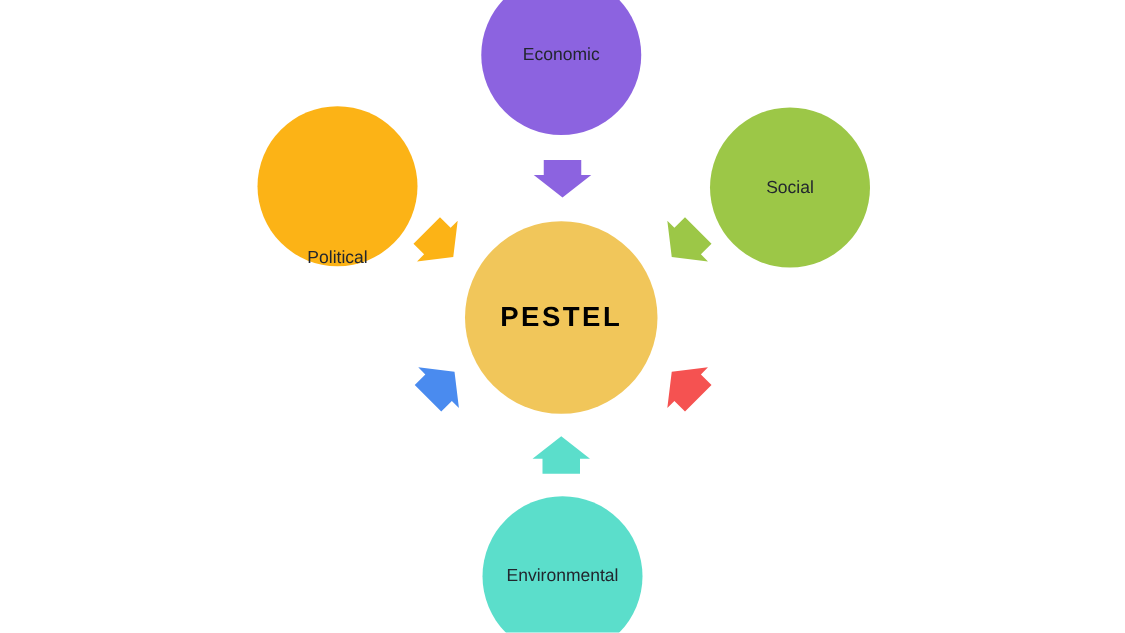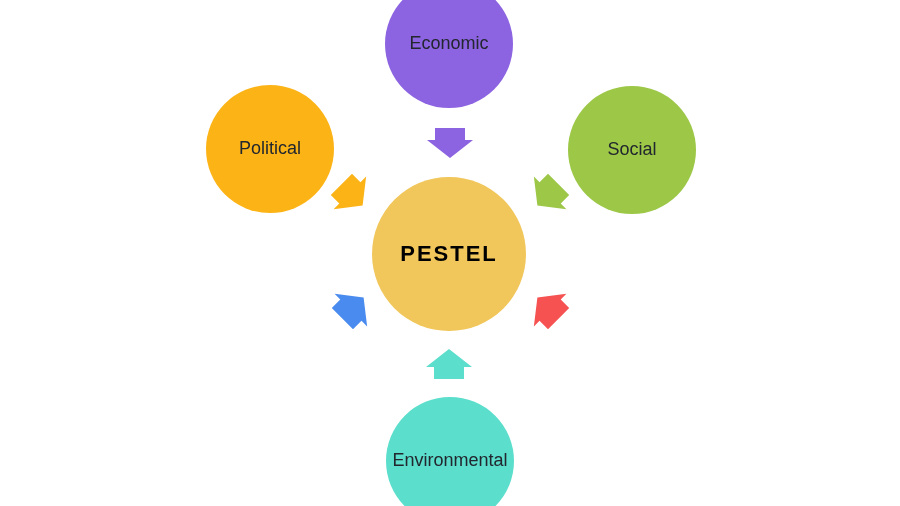--- a/index.html
+++ b/index.html
@@ -17,32 +17,32 @@
   }
   .circle {
     position: absolute;
     border-radius: 50%;
     display: flex;
     align-items: center;
     justify-content: center;
     text-align: center;
   }
   .factor-label {
-    font-size: 18px;
+    font-size: 14px;
     color: #22262e;
     line-height: 1.1;
   }
   .center-label {
     font-size: 22px;
     font-weight: bold;
     letter-spacing: 2px;
     color: #000000;
   }
   .c-economic      { left: 385px; top: -20px; width: 128px; height: 128px; }
-  .c-political     { left: 206px; top:  85px; width: 128px; height: 128px; }
+  .c-political     { left: 206px; top:  85px; width: 128px; height: 128px; align-items: flex-end; }
   .c-social        { left: 568px; top:  86px; width: 128px; height: 128px; }
   .c-legal         { left: 206px; top: 293px; width: 128px; height: 128px; }
   .c-technological { left: 568px; top: 294px; width: 128px; height: 128px; }
   .c-environmental { left: 386px; top: 397px; width: 128px; height: 128px; }
   .c-center        { left: 372px; top: 177px; width: 154px; height: 154px; justify-content: center; }
 
   .arrow {
     position: absolute;
     width: 46px; height: 30px;
     overflow: visible;

